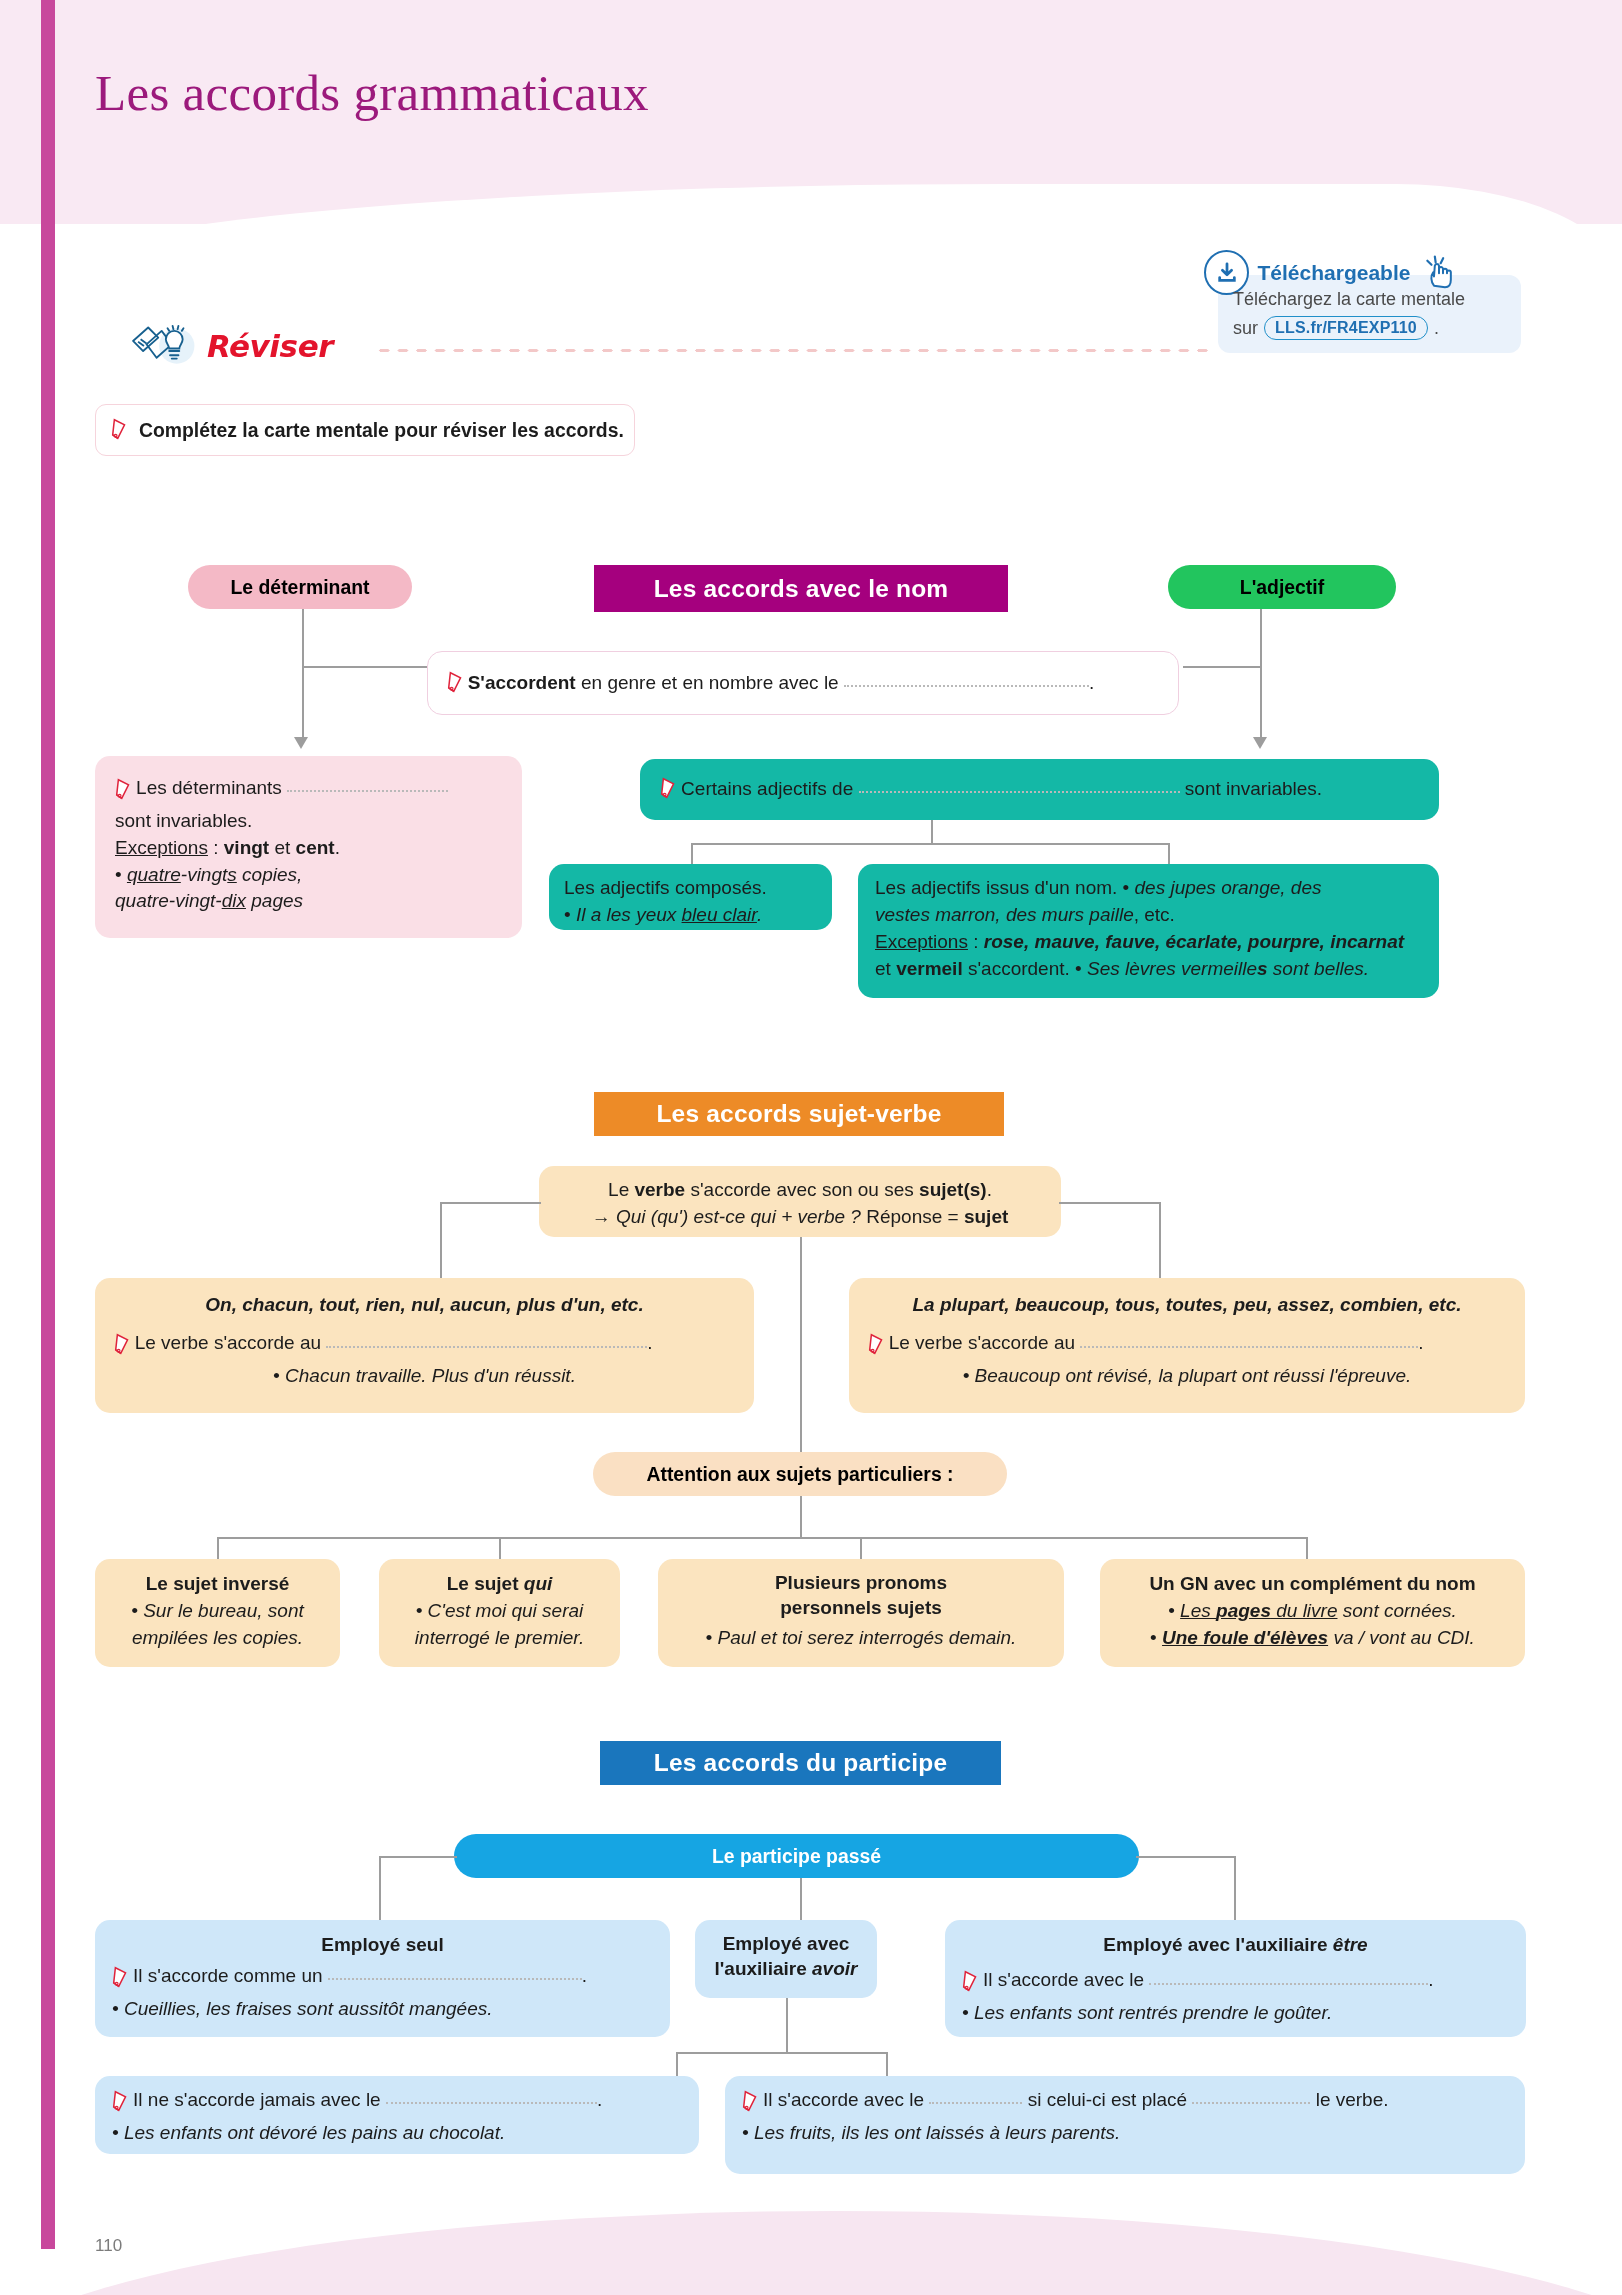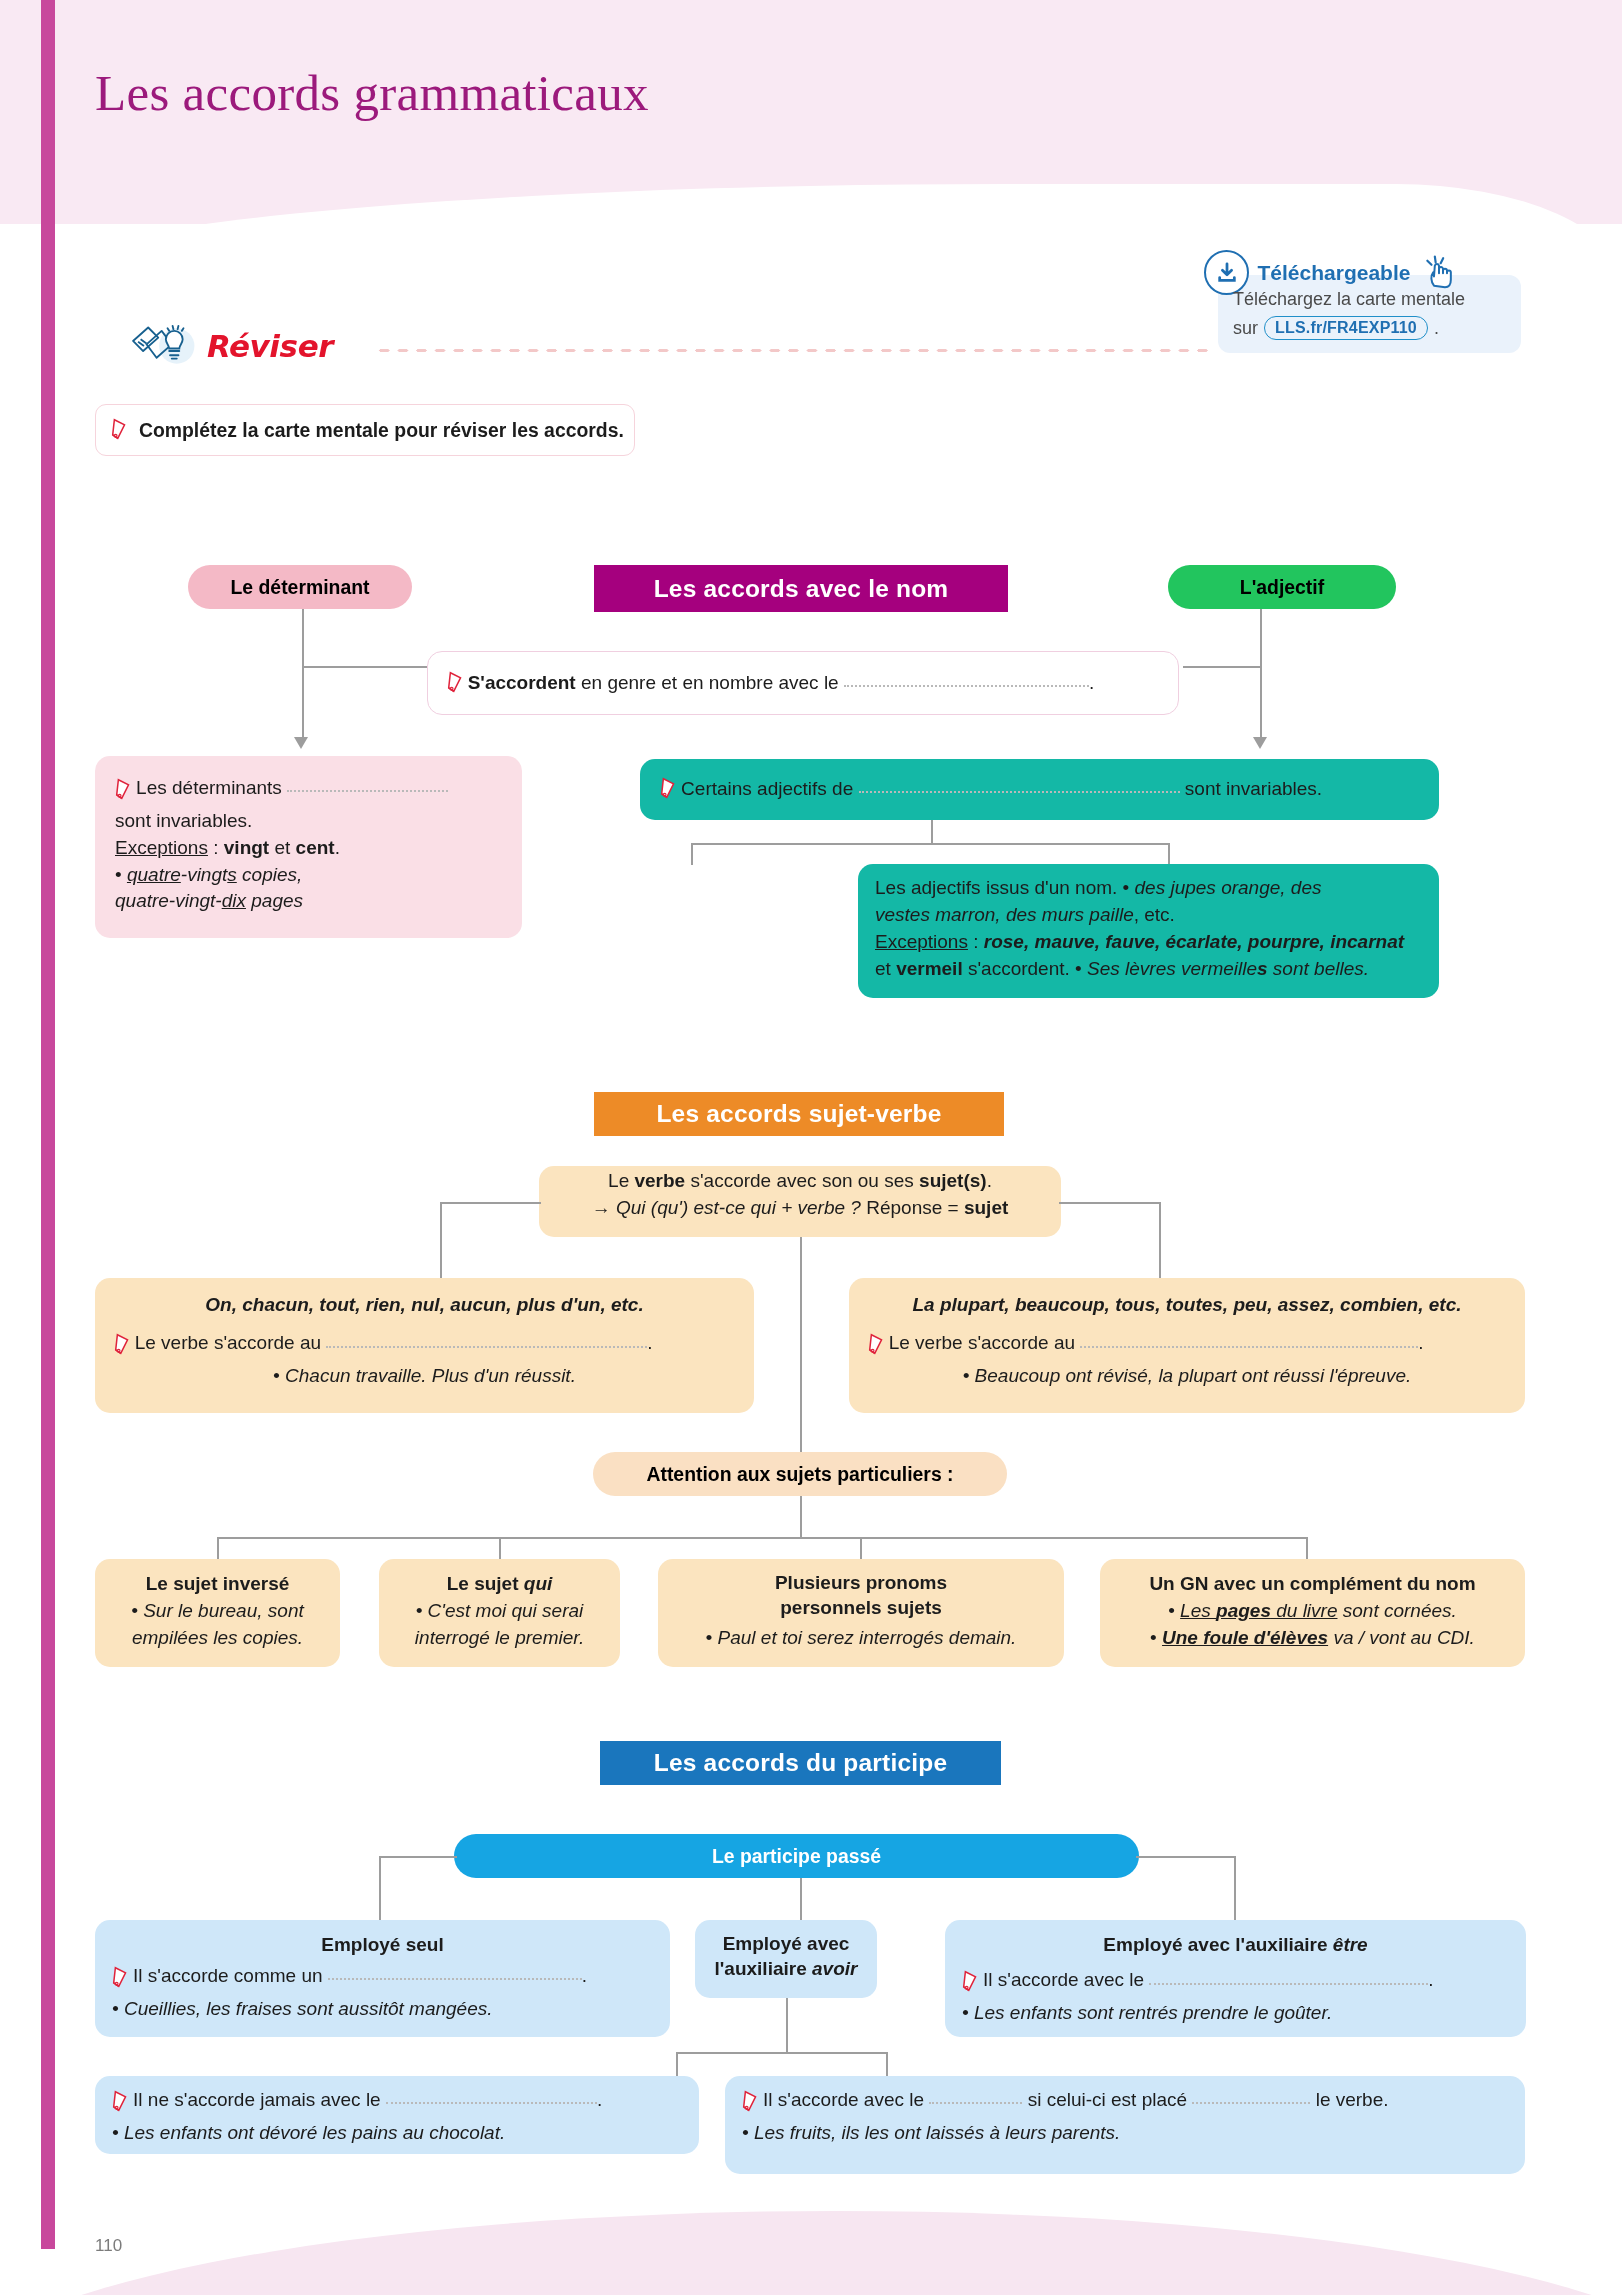--- a/index.html
+++ b/index.html
@@ -273,35 +273,41 @@
         </svg>
     </span>
     <span class="boxtext"><span>Certains adjectifs de</span> <span class="blank" style="width:321px;"></span> <span>sont invariables.</span></span>
   </div>
 
   <div class="ln lnv" style="left:931px;top:820px;height:25px;"></div>
   <div class="ln lnh" style="left:691px;top:843px;width:478px;"></div>
   <div class="ln lnv" style="left:691px;top:843px;height:22px;"></div>
   <div class="ln lnv" style="left:1168px;top:843px;height:22px;"></div>
 
+  <div class="node rbox pink-mid" style="left:549px;top:864px;width:283px;height:66px;padding:11px 15px;">
+    <div class="boxtext">
+      <span>Les adjectifs composés.</span><br>
+      <span>• </span><span class="it"><span>Il a les yeux </span><span class="u">bleu clair</span><span>.</span></span>
+    </div>
+  </div>
 
   <div class="node rbox pink-mid" style="left:858px;top:864px;width:581px;height:134px;padding:11px 17px;">
     <div class="boxtext">
       <span>Les adjectifs issus d'un nom. • </span><span class="it">des jupes orange, des</span><br>
       <span class="it">vestes marron, des murs paille</span><span>, etc.</span><br>
       <span class="u">Exceptions</span><span> : </span><span class="bi">rose, mauve, fauve, écarlate, pourpre, incarnat</span><br>
       <span>et </span><b>vermeil</b><span> s'accordent. • </span><span class="it">Ses lèvres vermeille</span><span class="bi">s</span><span class="it"> sont belles.</span>
     </div>
   </div>
 
   <div class="banner" style="left:594px;top:1092px;width:410px;height:44px;background:#ed8b27;">
     <span>Les accords sujet-verbe</span>
   </div>
 
-  <div class="node rbox orange-lite" style="left:539px;top:1166px;width:522px;height:71px;padding:2px 0;">
+  <div class="node rbox orange-lite" style="left:539px;top:1166px;width:522px;height:71px;padding:11px 0;">
     <div class="boxtext center">
       <span>Le </span><b>verbe</b><span> s'accorde avec son ou ses </span><b>sujet(s)</b><span>.</span><br>
       <span>→ </span><span class="it">Qui (qu') est-ce qui + verbe ?</span><span> Réponse = </span><b>sujet</b>
     </div>
   </div>
 
   <div class="ln lnh" style="left:440px;top:1202px;width:101px;"></div>
   <div class="ln lnv" style="left:440px;top:1202px;height:76px;"></div>
   <div class="ln lnh" style="left:1059px;top:1202px;width:101px;"></div>
   <div class="ln lnv" style="left:1159px;top:1202px;height:76px;"></div>

